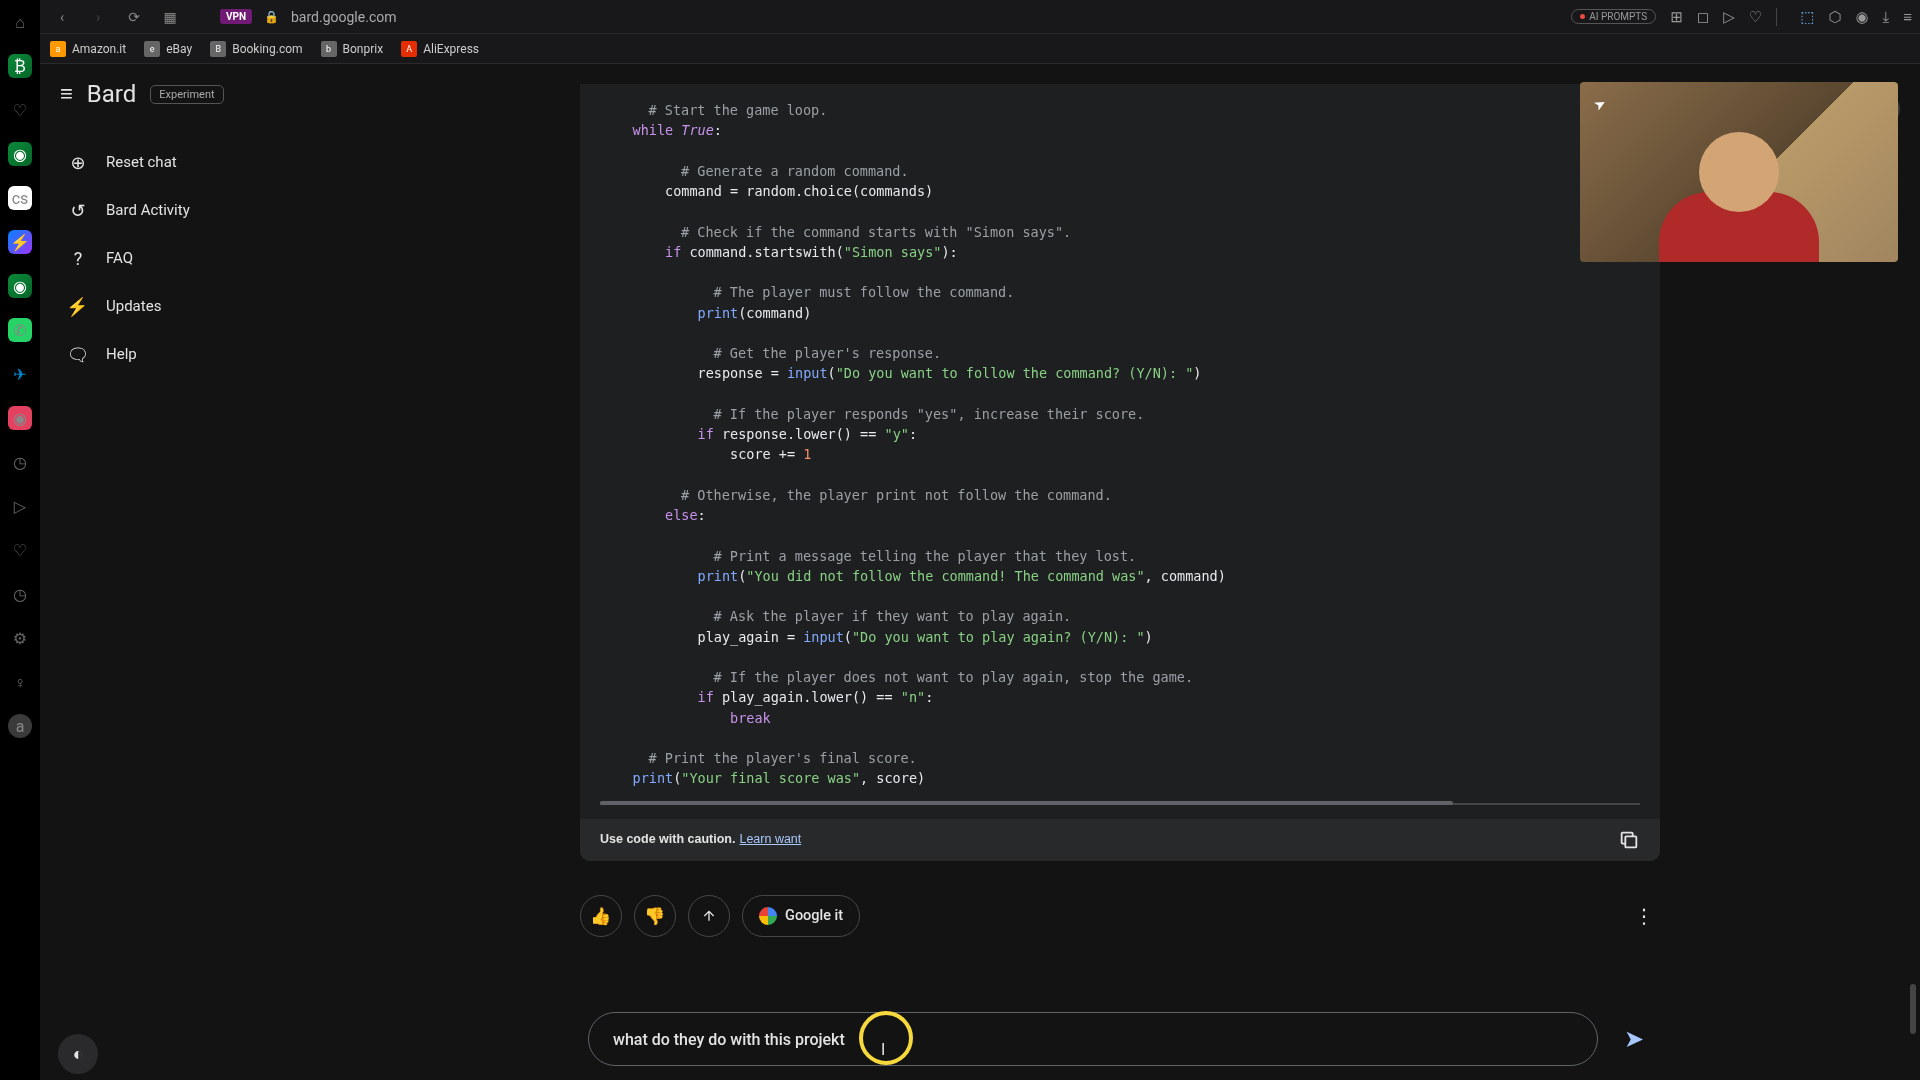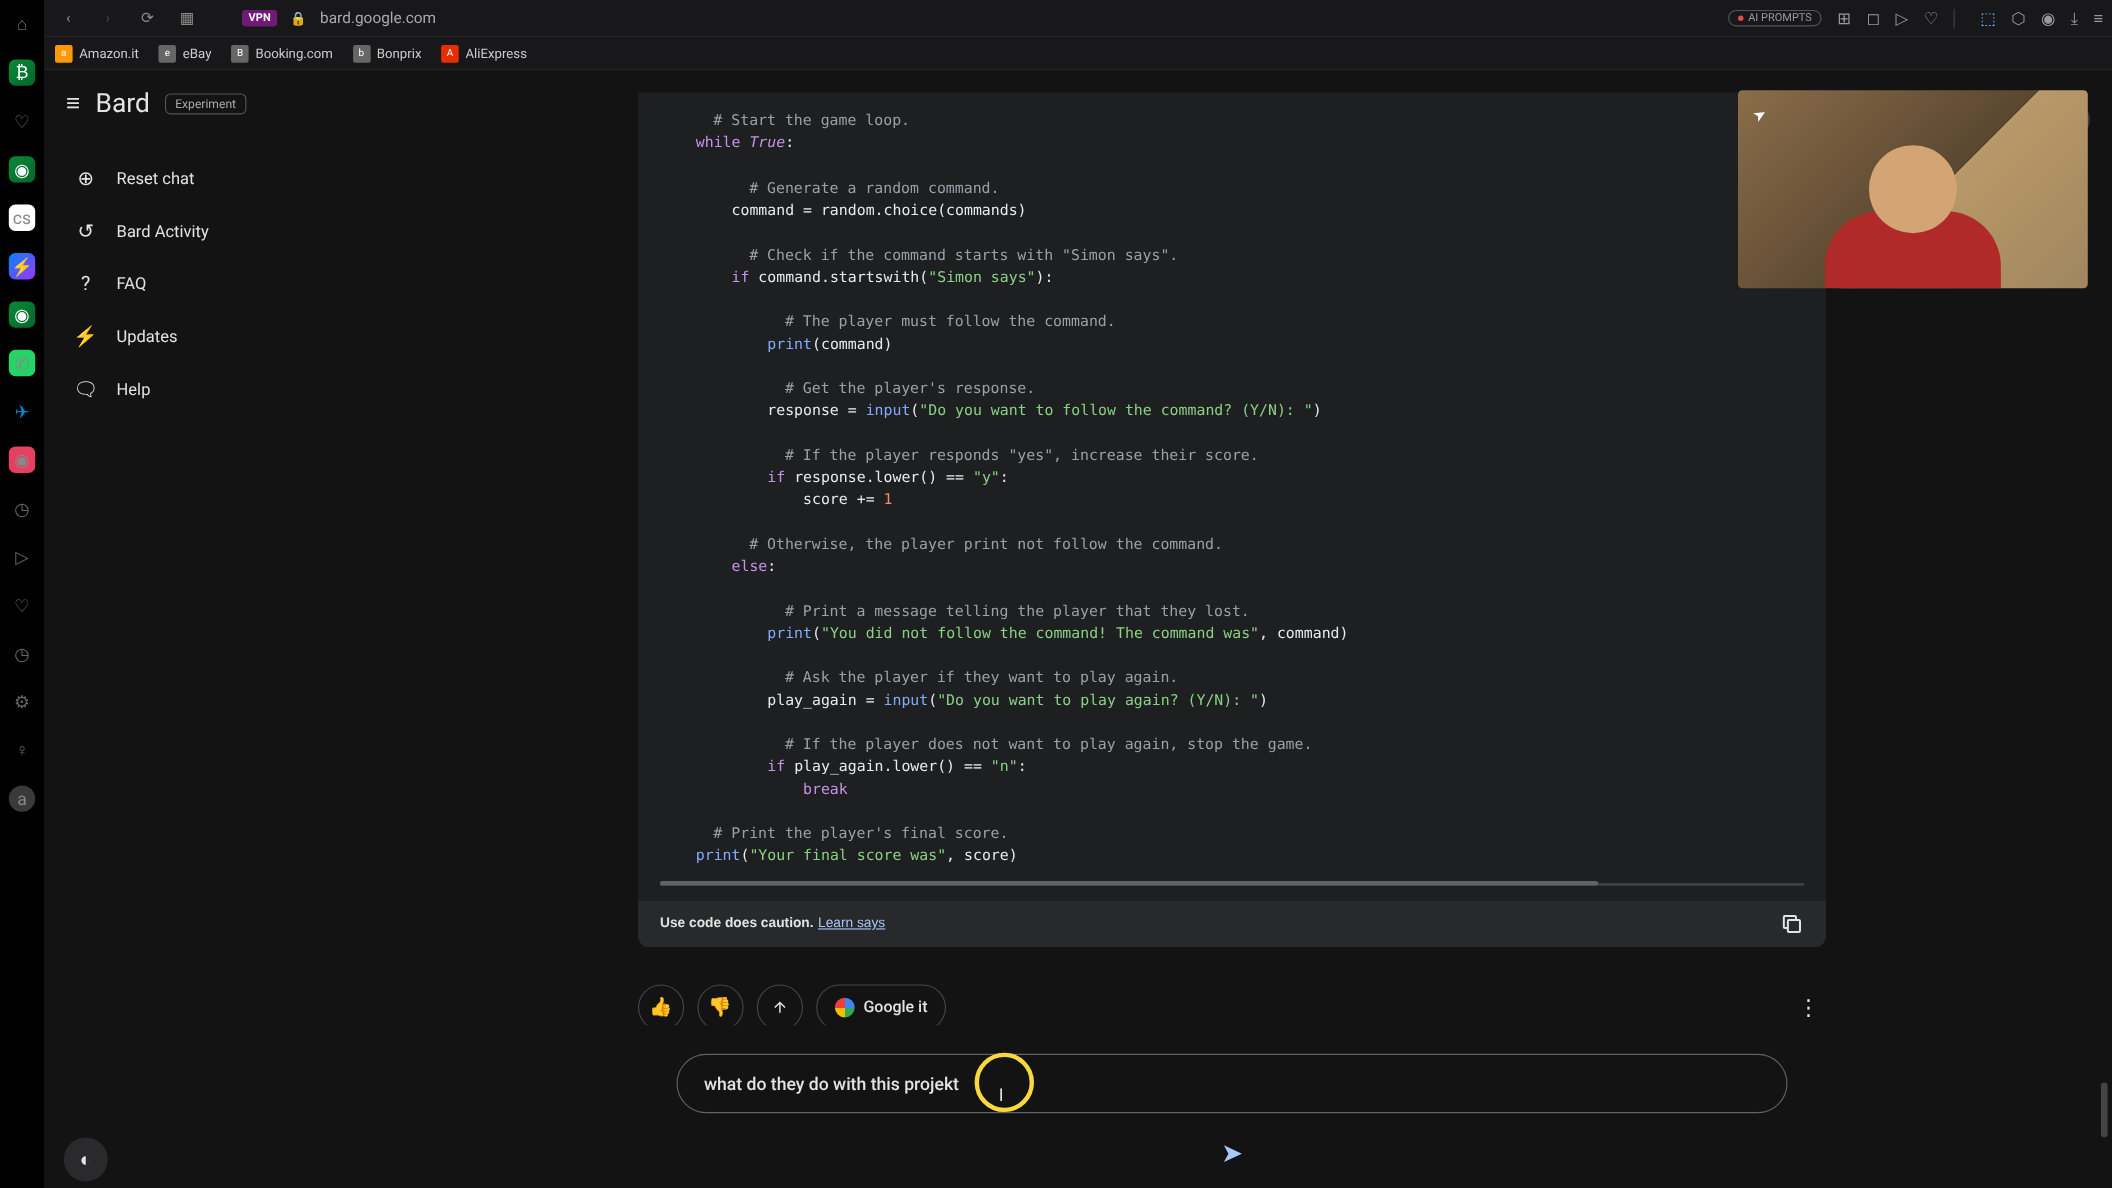--- a/index.html
+++ b/index.html
@@ -234,21 +234,20 @@
     cursor: pointer;
     padding: 6px;
   }
 
   
   .input-wrap {
     display: flex; justify-content: center;
     padding: 26px 40px 14px 40px;
     gap: 18px;
     align-items: center;
-    flex-direction: column;
   }
   .prompt-box {
     width: 1010px;
     height: 54px;
     border: 1px solid #5f6368;
     border-radius: 30px;
     background: #131314;
     display: flex; align-items: center;
     padding: 0 24px;
     color: #e3e3e3;
@@ -492,21 +491,21 @@
 
             <span class="tok-comment"># If the player does not want to play again, stop the game.</span>
             <span class="tok-kw">if</span> play_again.lower() == <span class="tok-str">"n"</span>:
                 <span class="tok-kw">break</span>
 
     <span class="tok-comment"># Print the player's final score.</span>
     <span class="tok-func">print</span>(<span class="tok-str">"Your final score was"</span>, score)
 </pre>
           </div>
           <div class="caution-row">
-            <span><b>Use code does caution.</b><a href="#">Learn says</a></span>
+            <span><b>Use code with caution.</b><a href="#">Learn want</a></span>
             <div class="copy-btn">
               <svg viewBox="0 0 24 24" fill="none" stroke="currentColor" stroke-width="2">
                   <rect x="8" y="8" width="12" height="12" rx="1"></rect>
                   <path d="M16 8V5a1 1 0 0 0-1-1H5a1 1 0 0 0-1 1v10a1 1 0 0 0 1 1h3"></path>
                 </svg>
             </div>
           </div>
         </div>
 
 

